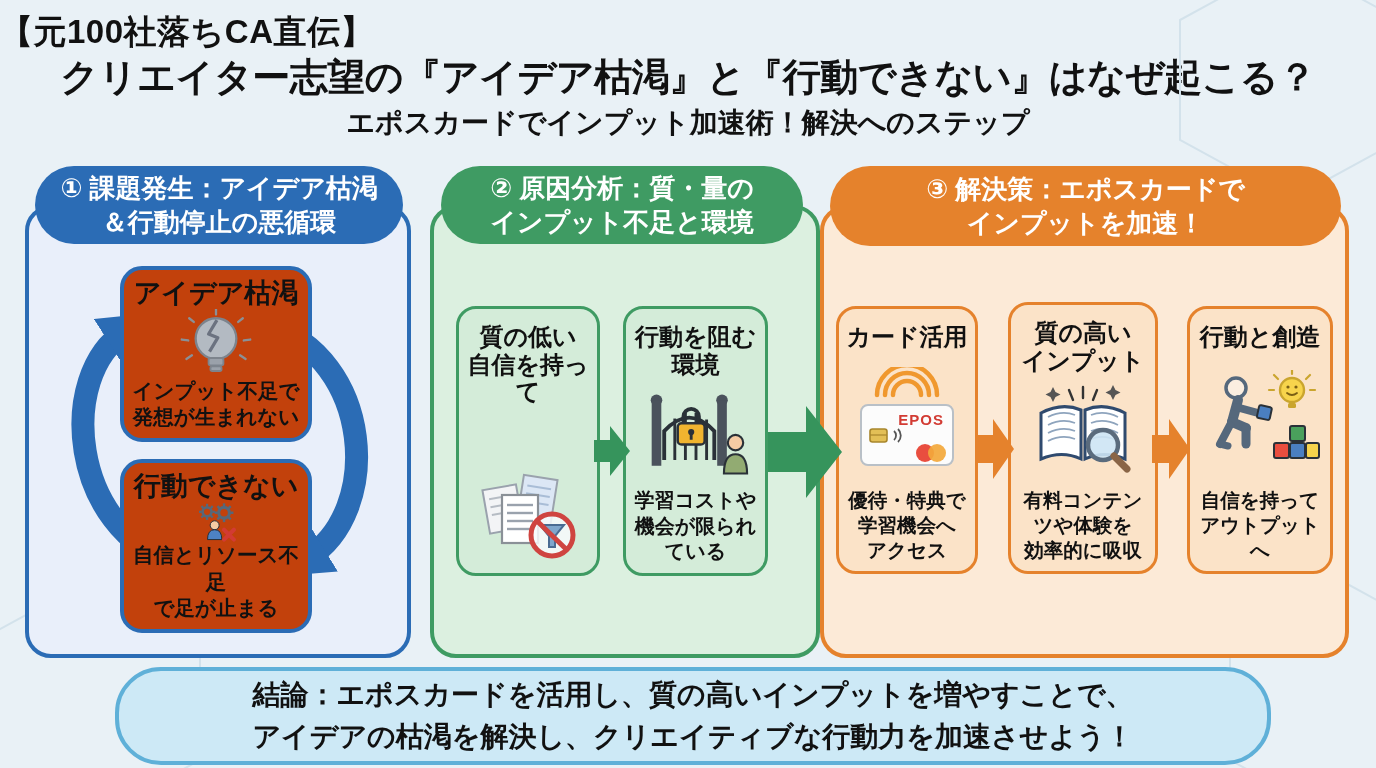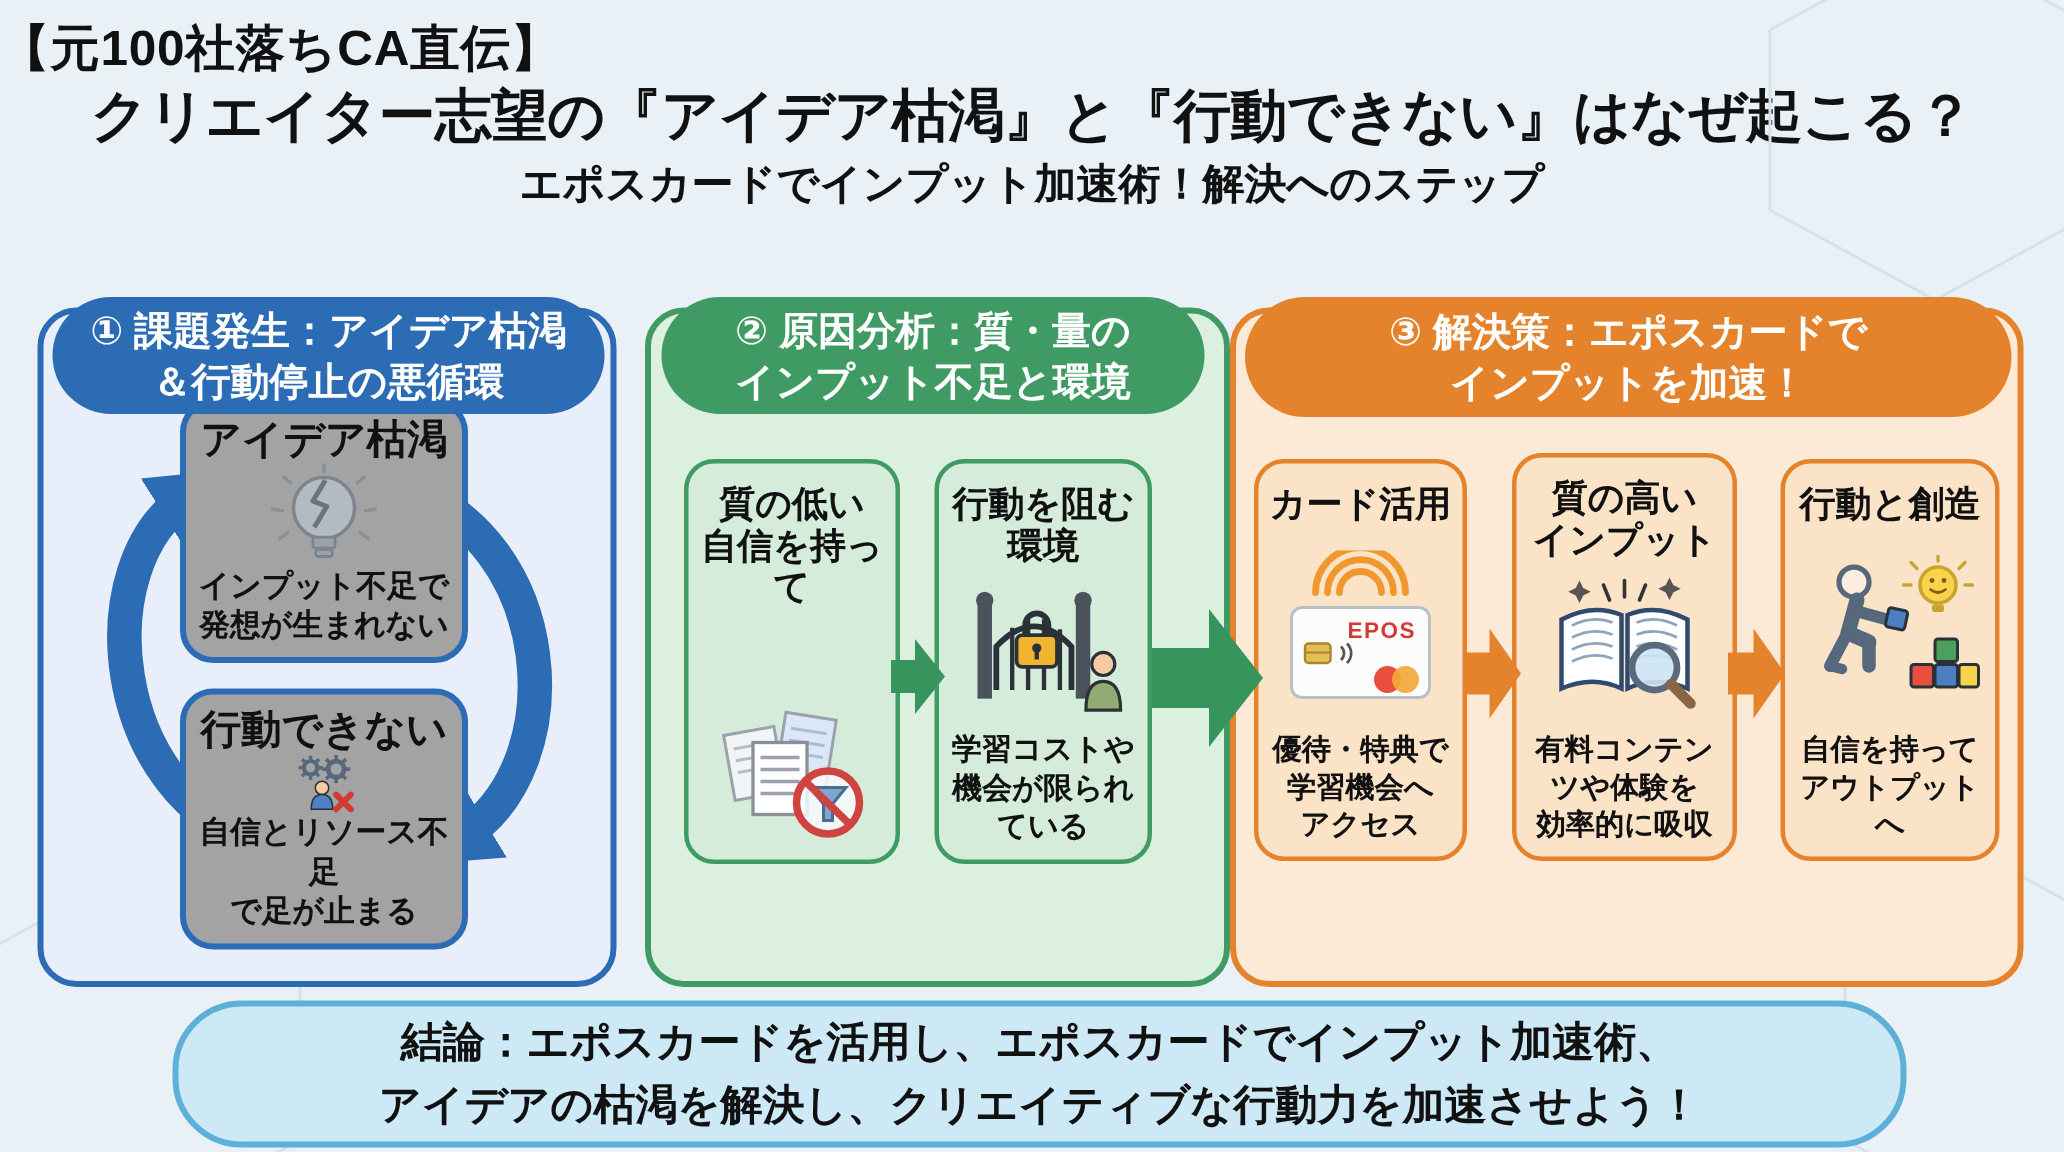--- a/index.html
+++ b/index.html
@@ -12,30 +12,30 @@
   .t1{top:10px;left:0;width:100%;font-size:33px;font-weight:800;letter-spacing:.5px;}
   .t2{top:52px;left:0;width:100%;text-align:center;font-size:38px;font-weight:800;letter-spacing:-.5px;}
   .t3{top:104px;left:0;width:100%;text-align:center;font-size:28px;font-weight:800;}
   
   .sec{border-radius:26px;z-index:1;}
   .sec.blue{left:25px;top:205px;width:378px;height:445px;background:#e9effa;border:4px solid #2b6cb5;}
   .sec.green{left:430px;top:205px;width:382px;height:445px;background:#dcf0e0;border:4px solid #3f9b63;}
   .sec.orange{left:820px;top:205px;width:521px;height:445px;background:#fcead7;border:4px solid #e5822c;}
   
   .pill{border-radius:42px;color:#fff;font-weight:800;font-size:26px;line-height:1.32;
-        display:flex;align-items:center;justify-content:center;text-align:center;z-index:5;margin-top:32px;}
+        display:flex;align-items:center;justify-content:center;text-align:center;z-index:5;}
   .pill.blue{left:35px;top:166px;width:368px;height:78px;background:#2b6cb5;}
   .pill.green{left:441px;top:166px;width:362px;height:78px;background:#3f9b63;}
   .pill.orange{left:830px;top:166px;width:511px;height:80px;background:#e5822c;}
   
   .card{display:flex;flex-direction:column;align-items:center;justify-content:space-between;
         text-align:center;z-index:3;box-sizing:border-box;padding:8px 4px;}
   .card .ctitle{font-weight:800;line-height:1.15;}
   .card .cdesc{font-weight:800;line-height:1.28;}
-  .bcard{background:#a3a3a3;border:4px solid #2b6cb5;border-radius:22px;width:192px;left:120px;}
+  .bcard{background:#c2410c;border:4px solid #2b6cb5;border-radius:22px;width:192px;left:120px;}
   .bcard1{top:266px;height:176px;}
   .bcard2{top:459px;height:174px;}
   .bcard .ctitle{font-size:27px;}
   .bcard .cdesc{font-size:20.5px;}
   .gcard{background:#d4ecd9;border:3px solid #3f9b63;border-radius:20px;top:306px;height:270px;padding-top:14px;}
   .gcard1{left:456px;width:144px;}
   .gcard2{left:623px;width:145px;}
   .gcard .ctitle{font-size:24px;}
   .gcard .cdesc{font-size:20px;}
   .ocard{background:#fbe3c8;border:3px solid #e5822c;border-radius:20px;padding-top:14px;}
@@ -308,16 +308,16 @@
       <rect x="58" y="36" width="13" height="13" rx="2" transform="rotate(12 64 42)" fill="#4a7fc1" stroke="#2a3138" stroke-width="2"></rect>
       <rect x="90" y="56" width="15" height="15" rx="2" fill="#4aa05c" stroke="#2a3138" stroke-width="2"></rect>
       <rect x="74" y="73" width="15" height="15" rx="2" fill="#e94e3f" stroke="#2a3138" stroke-width="2"></rect>
       <rect x="90" y="73" width="15" height="15" rx="2" fill="#4a7fc1" stroke="#2a3138" stroke-width="2"></rect>
       <rect x="106" y="73" width="13" height="15" rx="2" fill="#f7d44c" stroke="#2a3138" stroke-width="2"></rect>
     </svg>
     <div class="cdesc ml">自信を持って
 アウトプットへ</div>
   </div>
 
-  <div class="abs conclusion ml">結論：エポスカードを活用し、エポスカードでインプット加速術、
+  <div class="abs conclusion ml">結論：エポスカードを活用し、質の高いインプットを増やすことで、
 アイデアの枯渇を解決し、クリエイティブな行動力を加速させよう！</div>
 
 </div>
 
 </body></html>

